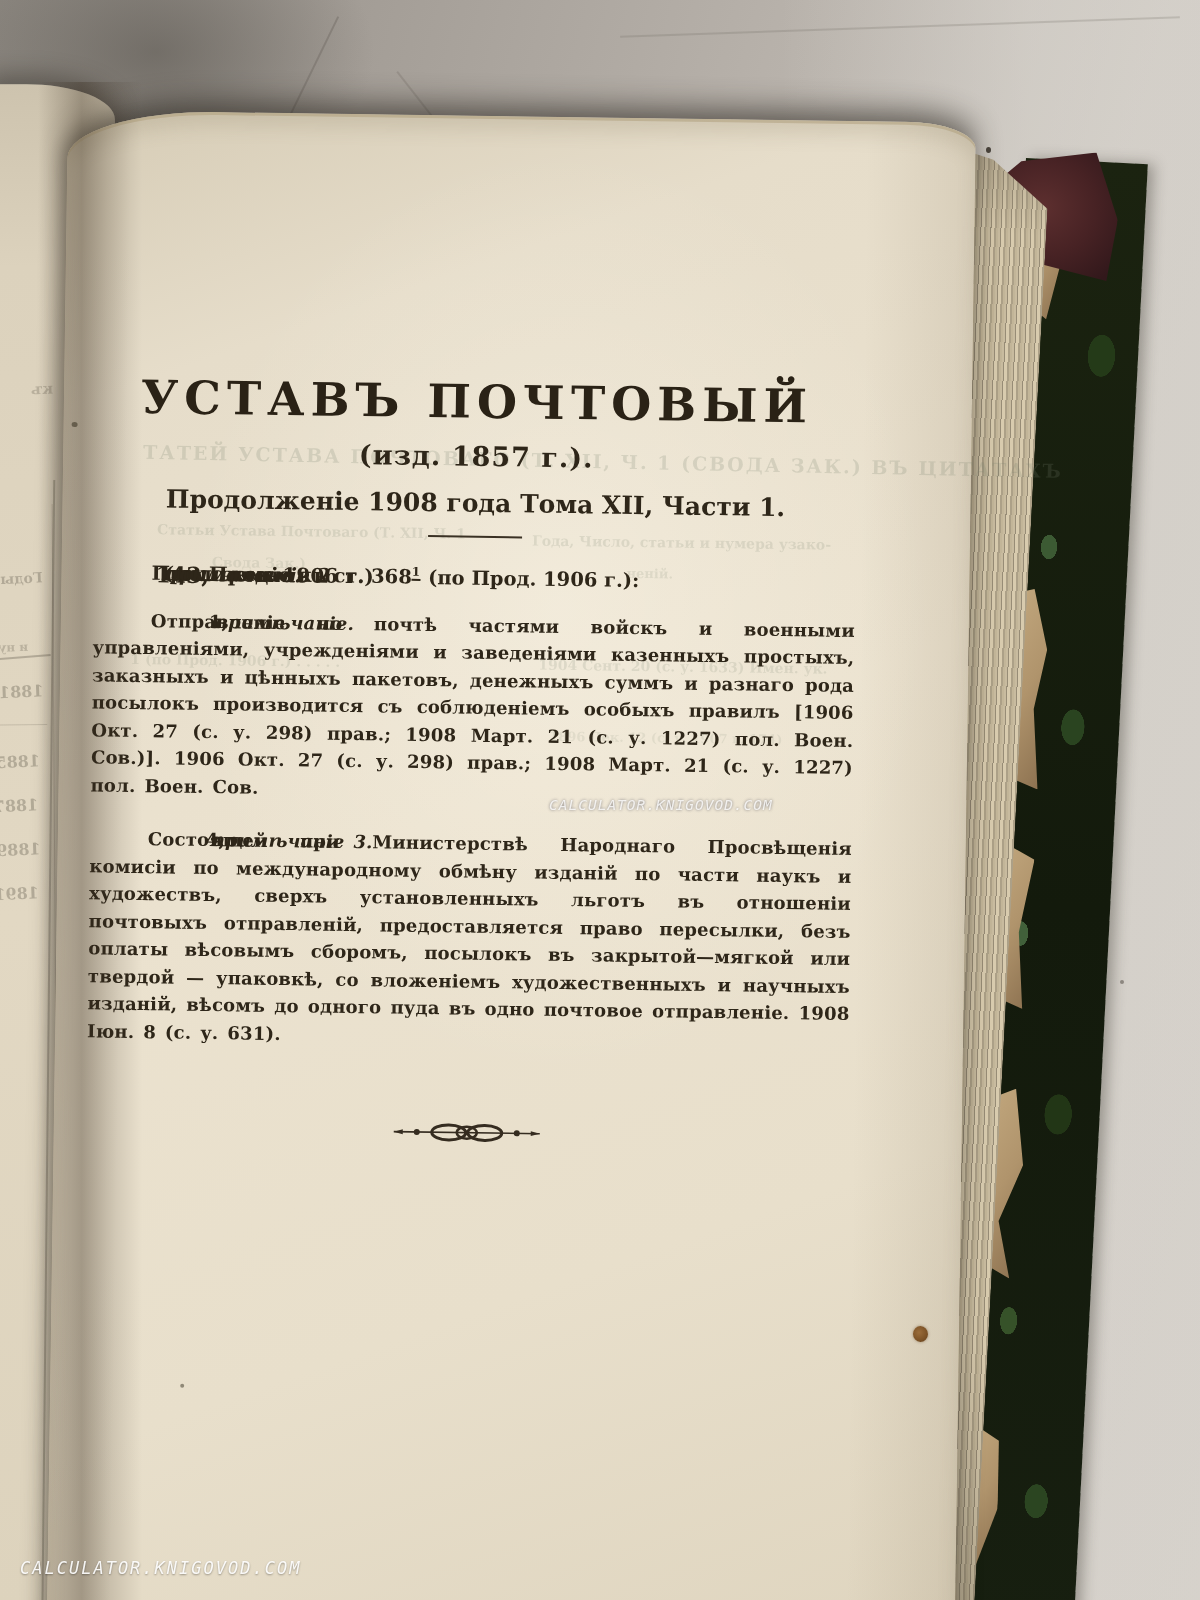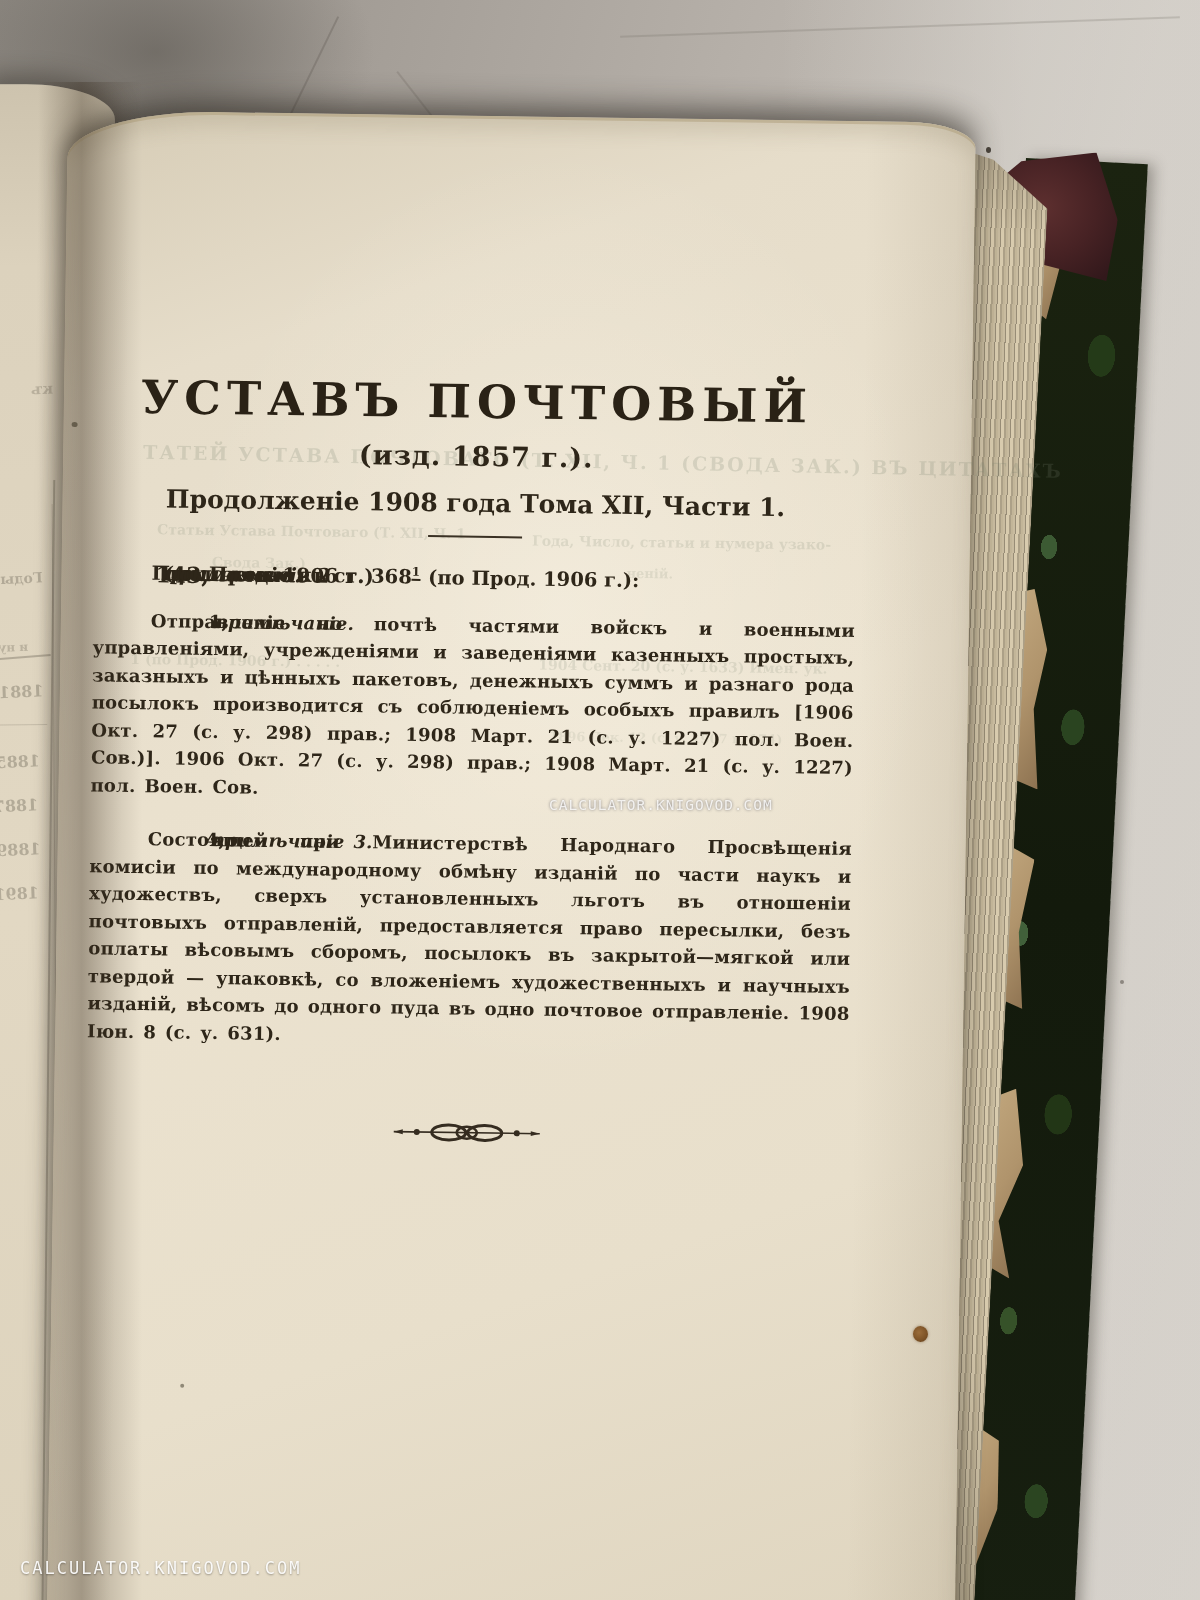--- a/index.html
+++ b/index.html
@@ -121,21 +121,21 @@
   .g-row-l{left:70px;top:540px;font-size:14px;opacity:.16;}
   .g-row-r{left:478px;top:540px;font-size:14px;opacity:.16;}
   .g-row-r2{left:490px;top:612px;font-size:13px;opacity:.12;}
 
   .page-spot{left:862px;top:1204px;width:15px;height:16px;border-radius:50%;
     background:radial-gradient(circle at 40% 40%,#9a6c3a 0%,#7c5226 60%,#5e3d1c 100%);
     box-shadow:0 0 3px rgba(94,61,28,.5);}
   .speck{border-radius:50%;background:#55503f;}
 
   
-  .wm{font-family:"DejaVu Sans Mono", monospace;color:rgba(255,255,255,.92);z-index:20;white-space:nowrap;}
+  .wm{font-family:"DejaVu Sans Mono", monospace;color:rgba(255,255,255,.92);z-index:20;white-space:nowrap;font-style:italic;}
   .wm-mid{left:549px;top:797px;font-size:14.5px;letter-spacing:1px;color:rgba(255,255,255,.8);
           text-shadow:0 0 3px rgba(40,40,60,.6);}
   .wm-bottom{left:20px;top:1558px;font-size:17px;letter-spacing:2px;text-shadow:0 1px 2px rgba(0,0,0,.35);}
 </style>
 </head>
 <body>
 
 <div class="scene">
 
   <div class="wall-shade-topleft"></div>

